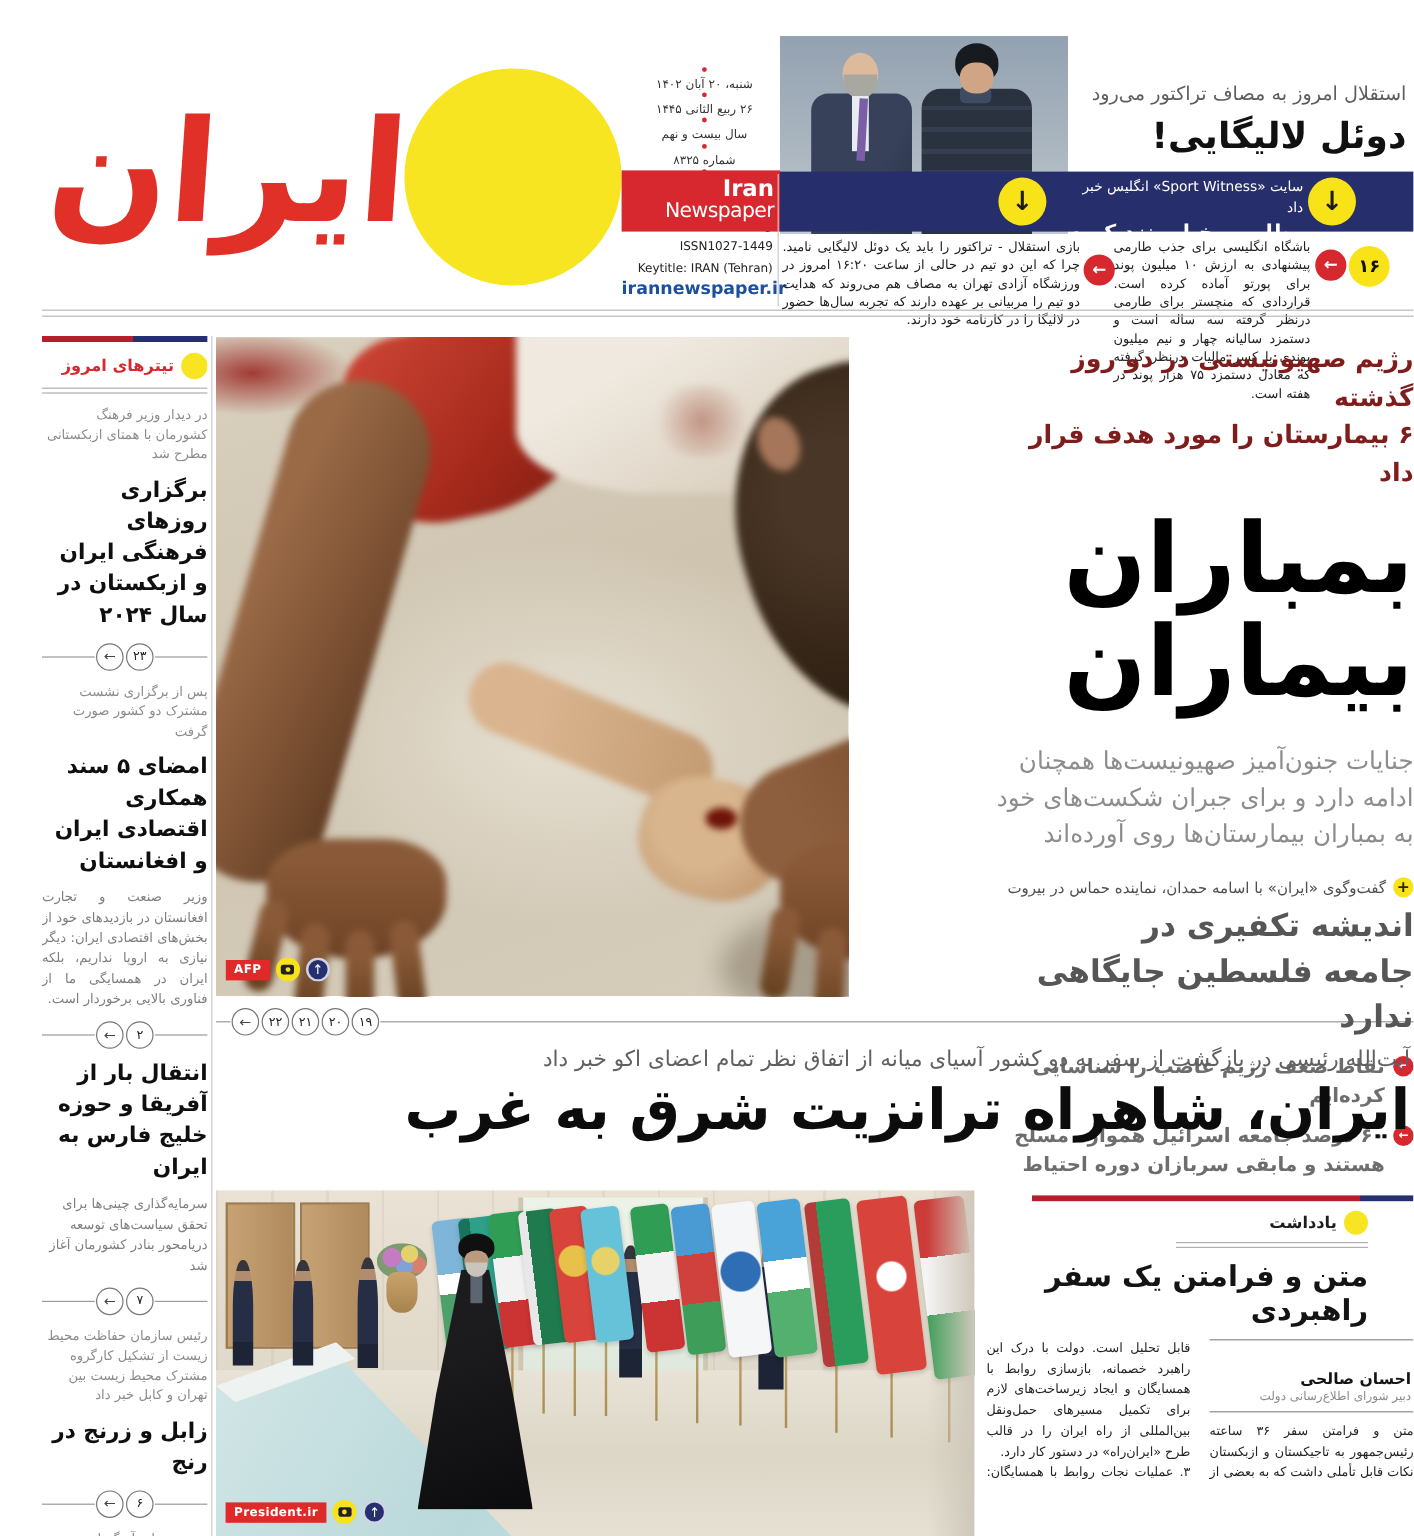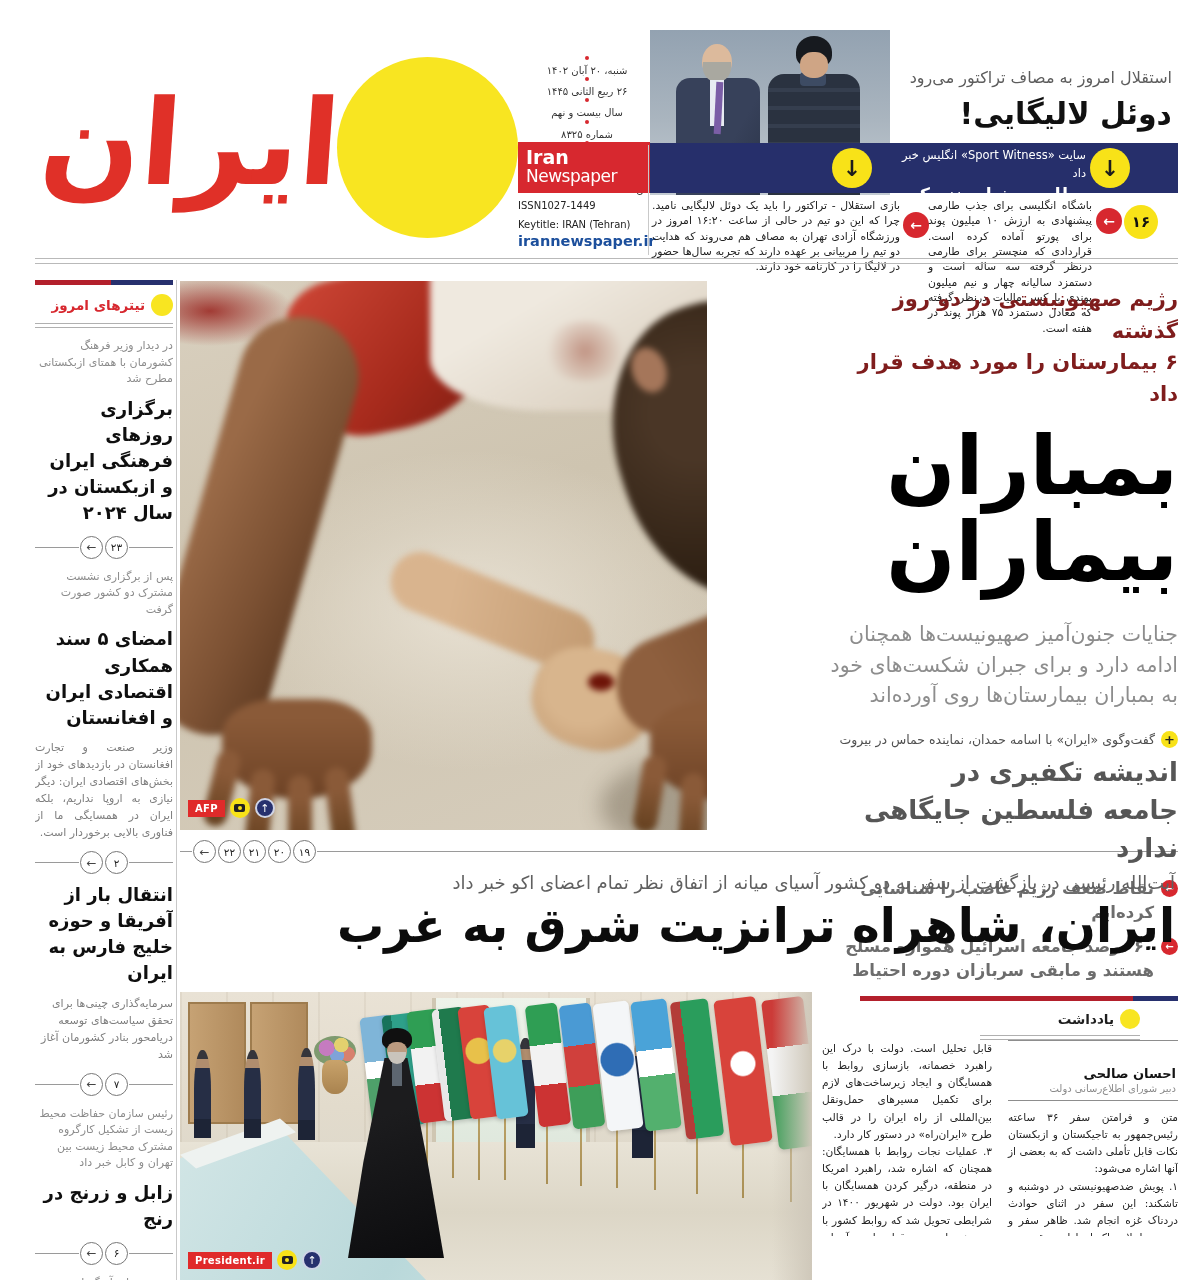--- a/index.html
+++ b/index.html
@@ -1,20 +1,20 @@
 <!DOCTYPE html>
 <html lang="fa"><head>
 <meta charset="utf-8">
 <style>
   html,body{margin:0;padding:0;}
   body{width:1178px;height:1280px;position:relative;background:#fff;overflow:hidden;
        font-family:"DejaVu Sans",sans-serif;-webkit-font-smoothing:antialiased;}
   .abs{position:absolute;}
   .rtl{direction:rtl;text-align:right;}
-  .ltr{direction:ltr;text-align:left;}
+  .ltr{direction:ltr;text-align:right;}
   .just{text-align:justify;}
   .prelines{white-space:pre-line;}
   .hline{position:absolute;background:#b9b9b9;height:1px;}
   .vline{position:absolute;background:#c9c9c9;width:1px;}
   .dbl{border-top:1px solid #b0b0b0;border-bottom:1px solid #b0b0b0;height:3px;}
 
   
   .logo-circle{left:337px;top:57px;width:181px;height:181px;border-radius:50%;background:#f8e521;}
   .logo-text{left:30px;top:48px;width:320px;height:195px;color:#e03028;font-size:118px;font-weight:700;
              line-height:190px;text-align:center;transform:skewX(-4deg);}
@@ -471,20 +471,21 @@
   </div>
 </div>
 
 <div class="abs note rtl">
   <div class="note-bar"></div>
   <div class="note-title-row">
     <span class="note-title-dot"></span>
     <span class="note-title">یادداشت</span>
   </div>
   <div class="dbl note-dbl"></div>
+  <div class="note-head">متن و فرامتن یک سفر راهبردی</div>
   <div class="note-cols">
     <div class="note-col">
       <div class="byline">
         <div class="a">احسان صالحی</div>
         <div class="r">دبیر شورای اطلاع‌رسانی دولت</div>
       </div>
       <div class="note-body just prelines">متن و فرامتن سفر ۳۶ ساعته رئیس‌جمهور به تاجیکستان و ازبکستان نکات قابل تأملی داشت که به بعضی از آنها اشاره می‌شود:
 ۱. پویش ضدصهیونیستی در دوشنبه و تاشکند: این سفر در اثنای حوادث دردناک غزه انجام شد. ظاهر سفر و موضوع اجلاس اکو ارتباط مستقیمی به مسأله فلسطین نداشت و جزو سفرهای از قبل برنامه‌ریزی شده بود اما رئیس‌جمهور از لحظه عزیمت تا بازگشت در همه ملاقات‌ها، مذاکرات و سخنرانی‌ها، مسأله فلسطین و مبارزه با وحشی‌گری‌های رژیم غاصب را به موضوع اول تبدیل کرد. در این یک‌روز و نیم،</div>
     </div>
     <div class="note-col">

